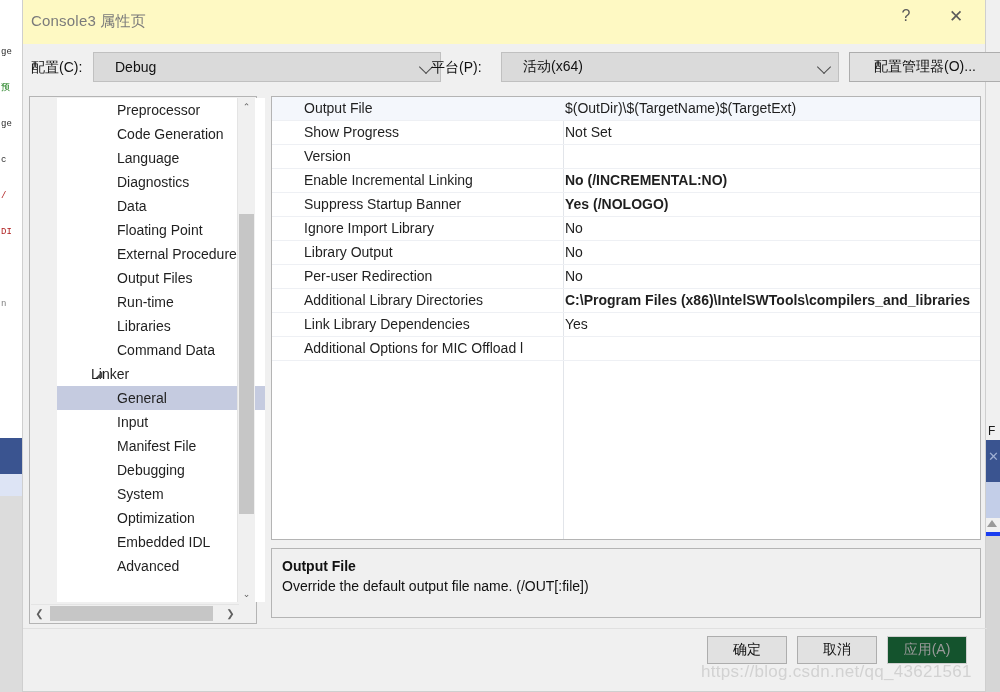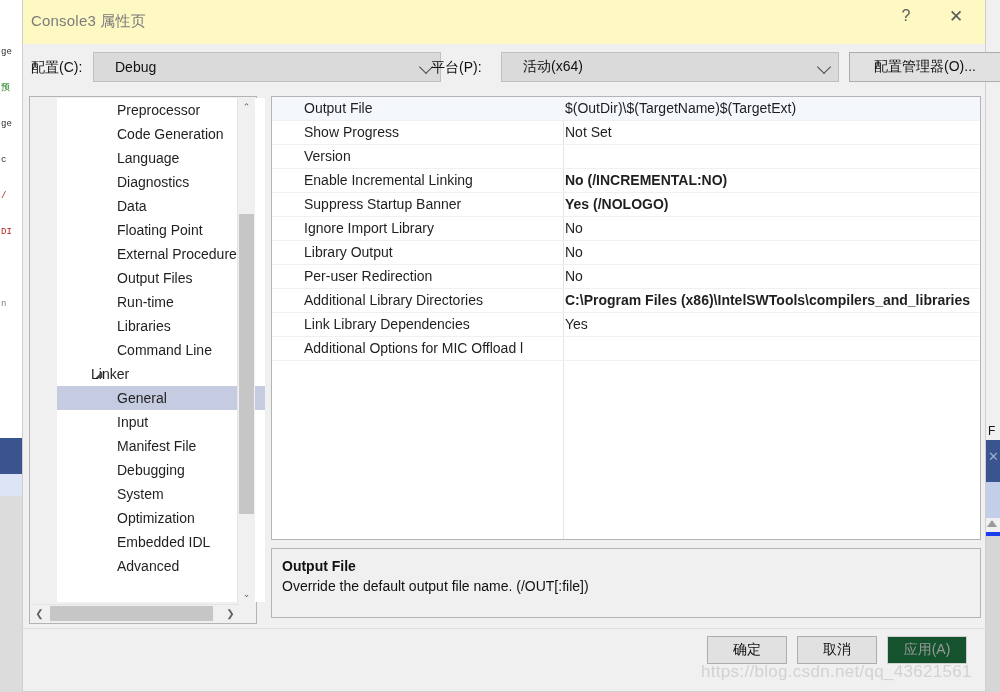--- a/index.html
+++ b/index.html
@@ -175,21 +175,21 @@
           <div class="tnode lvl2"><span class="tlabel">Preprocessor</span></div>
           <div class="tnode lvl2"><span class="tlabel">Code Generation</span></div>
           <div class="tnode lvl2"><span class="tlabel">Language</span></div>
           <div class="tnode lvl2"><span class="tlabel">Diagnostics</span></div>
           <div class="tnode lvl2"><span class="tlabel">Data</span></div>
           <div class="tnode lvl2"><span class="tlabel">Floating Point</span></div>
           <div class="tnode lvl2"><span class="tlabel">External Procedures</span></div>
           <div class="tnode lvl2"><span class="tlabel">Output Files</span></div>
           <div class="tnode lvl2"><span class="tlabel">Run-time</span></div>
           <div class="tnode lvl2"><span class="tlabel">Libraries</span></div>
-          <div class="tnode lvl2"><span class="tlabel">Command Line</span></div>
+          <div class="tnode lvl2"><span class="tlabel">Command Data</span></div>
           <div class="tnode lvl1"><span class="glyph">◢</span><span class="tlabel">Linker</span></div>
           <div class="tnode lvl2 sel"><span class="tlabel">General</span></div>
           <div class="tnode lvl2"><span class="tlabel">Input</span></div>
           <div class="tnode lvl2"><span class="tlabel">Manifest File</span></div>
           <div class="tnode lvl2"><span class="tlabel">Debugging</span></div>
           <div class="tnode lvl2"><span class="tlabel">System</span></div>
           <div class="tnode lvl2"><span class="tlabel">Optimization</span></div>
           <div class="tnode lvl2"><span class="tlabel">Embedded IDL</span></div>
           <div class="tnode lvl2"><span class="tlabel">Advanced</span></div>
         </div>

